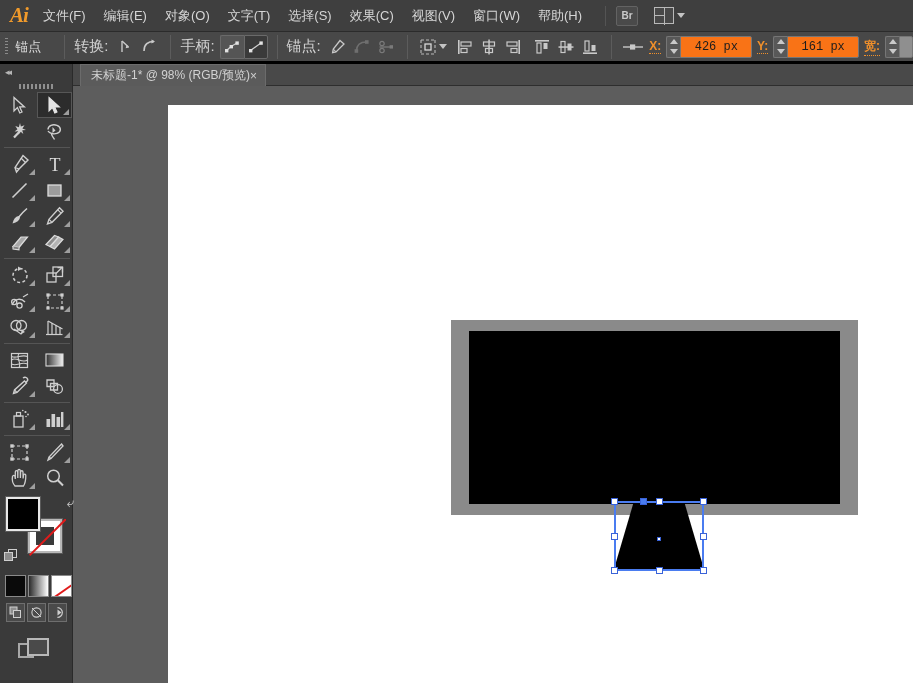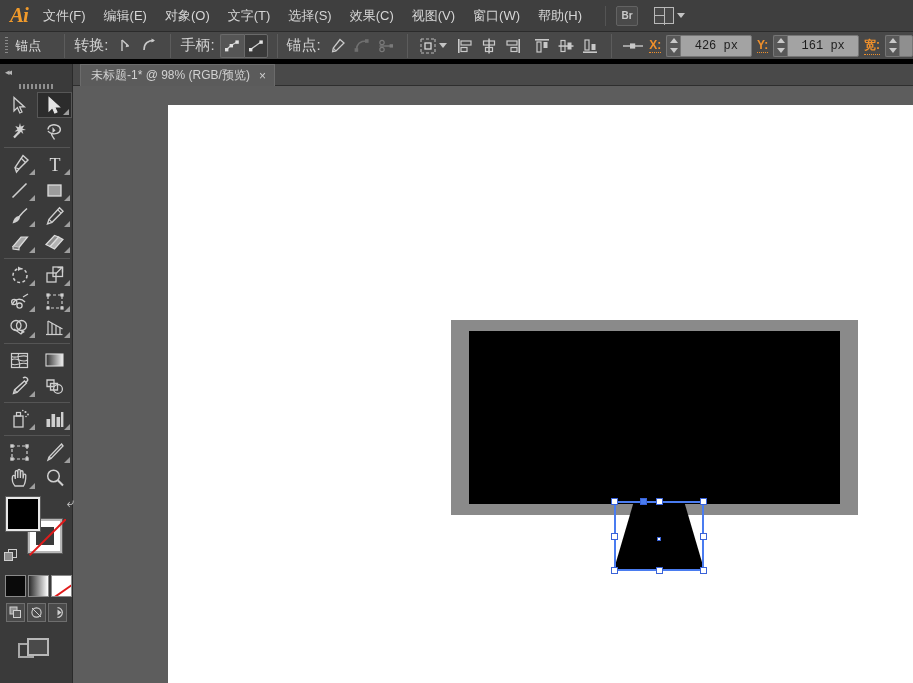--- a/index.html
+++ b/index.html
@@ -43,21 +43,21 @@
   .ws-grid:after{ content:""; position:absolute; left:9px; top:0; width:1px; height:17px; background:#b9b9b9; }
   .caret-dn{
     width:0;height:0;border-left:4px solid transparent;border-right:4px solid transparent;
     border-top:5px solid #c4c4c4;
   }
 
   
   .ctrlbar{
     position:absolute; left:0; top:32px; width:913px; height:32px;
     background:#484848; display:flex; align-items:center;
-    border-bottom:5px solid #000000;
+    border-bottom:3px solid #000000;
   }
   .grip{
     width:6px; height:18px; margin:0 7px 0 5px;
     background:repeating-linear-gradient(to bottom,#8a8a8a 0 1px,#484848 1px 3px);
   }
   .ctrl-title{ color:#dcdcdc; font-size:13px; margin-right:14px; white-space:nowrap; }
   .vsep{ width:1px; height:24px; background:#5c5c5c; margin:0 9px; flex:none; }
   .ctrl-label{ color:#d2d2d2; font-size:15px; margin-right:5px; white-space:nowrap; }
   .ctrl-label.orange{ color:#f0902b; font-weight:bold; font-size:12px; }
   .ibtn{
@@ -72,21 +72,21 @@
   }
   .spinner{
     width:14px; height:22px; background:#585858; border:1px solid #767676;
     border-right:none; border-radius:2px 0 0 2px;
     display:flex; flex-direction:column; align-items:center; justify-content:space-around;
   }
   .spinner .up,.spinner .dn{ width:0;height:0;border-left:4px solid transparent;border-right:4px solid transparent;}
   .spinner .up{ border-bottom:5px solid #c9c9c9; }
   .spinner .dn{ border-top:5px solid #c9c9c9; }
   .numinput{
-    width:72px; height:22px; background:#a3a3a3; border:1px solid #767676;
+    width:72px; height:22px; background:#f97316; border:1px solid #767676;
     color:#1d1d1d; font-size:12px; font-family:"Liberation Mono","DejaVu Sans Mono",monospace;
     display:flex; align-items:center; justify-content:center; border-radius:0 2px 2px 0;
   }
   .numinput.blank{ background:#8f8f8f; width:14px; }
   .dashed-u{ border-bottom:1px dotted #f0902b; }
 
   
   .toolpanel{
     position:absolute; left:0; top:64px; width:73px; height:619px;
     background:#3a3a3a; border-right:1px solid #2a2a2a;
@@ -155,21 +155,21 @@
   .screenmode .s2{ position:absolute; left:9px; top:2px; width:22px; height:18px; border:2px solid #b8b8b8; background:#4a4a4a;}
 
   
   .tabstrip{
     position:absolute; left:73px; top:64px; width:840px; height:22px;
     background:#494949; border-bottom:1px solid #2e2e2e;
   }
   .doctab{
     position:absolute; left:7px; top:0; height:22px;
     background:#5b5b5b; border:1px solid #6b6b6b; border-bottom:none;
-    display:flex; align-items:center; padding:0 8px 0 10px; gap:9px;
+    display:flex; align-items:center; padding:0 8px 0 10px; 
   }
   .doctab .title{ color:#d2d2d2; font-size:12px; white-space:nowrap; }
   .doctab .x{ color:#cfcfcf; font-size:12px; line-height:10px; }
 
   
   .canvas{
     position:absolute; left:73px; top:86px; width:840px; height:597px;
     background:#5d5d5d; overflow:hidden;
   }
   .artboard{

